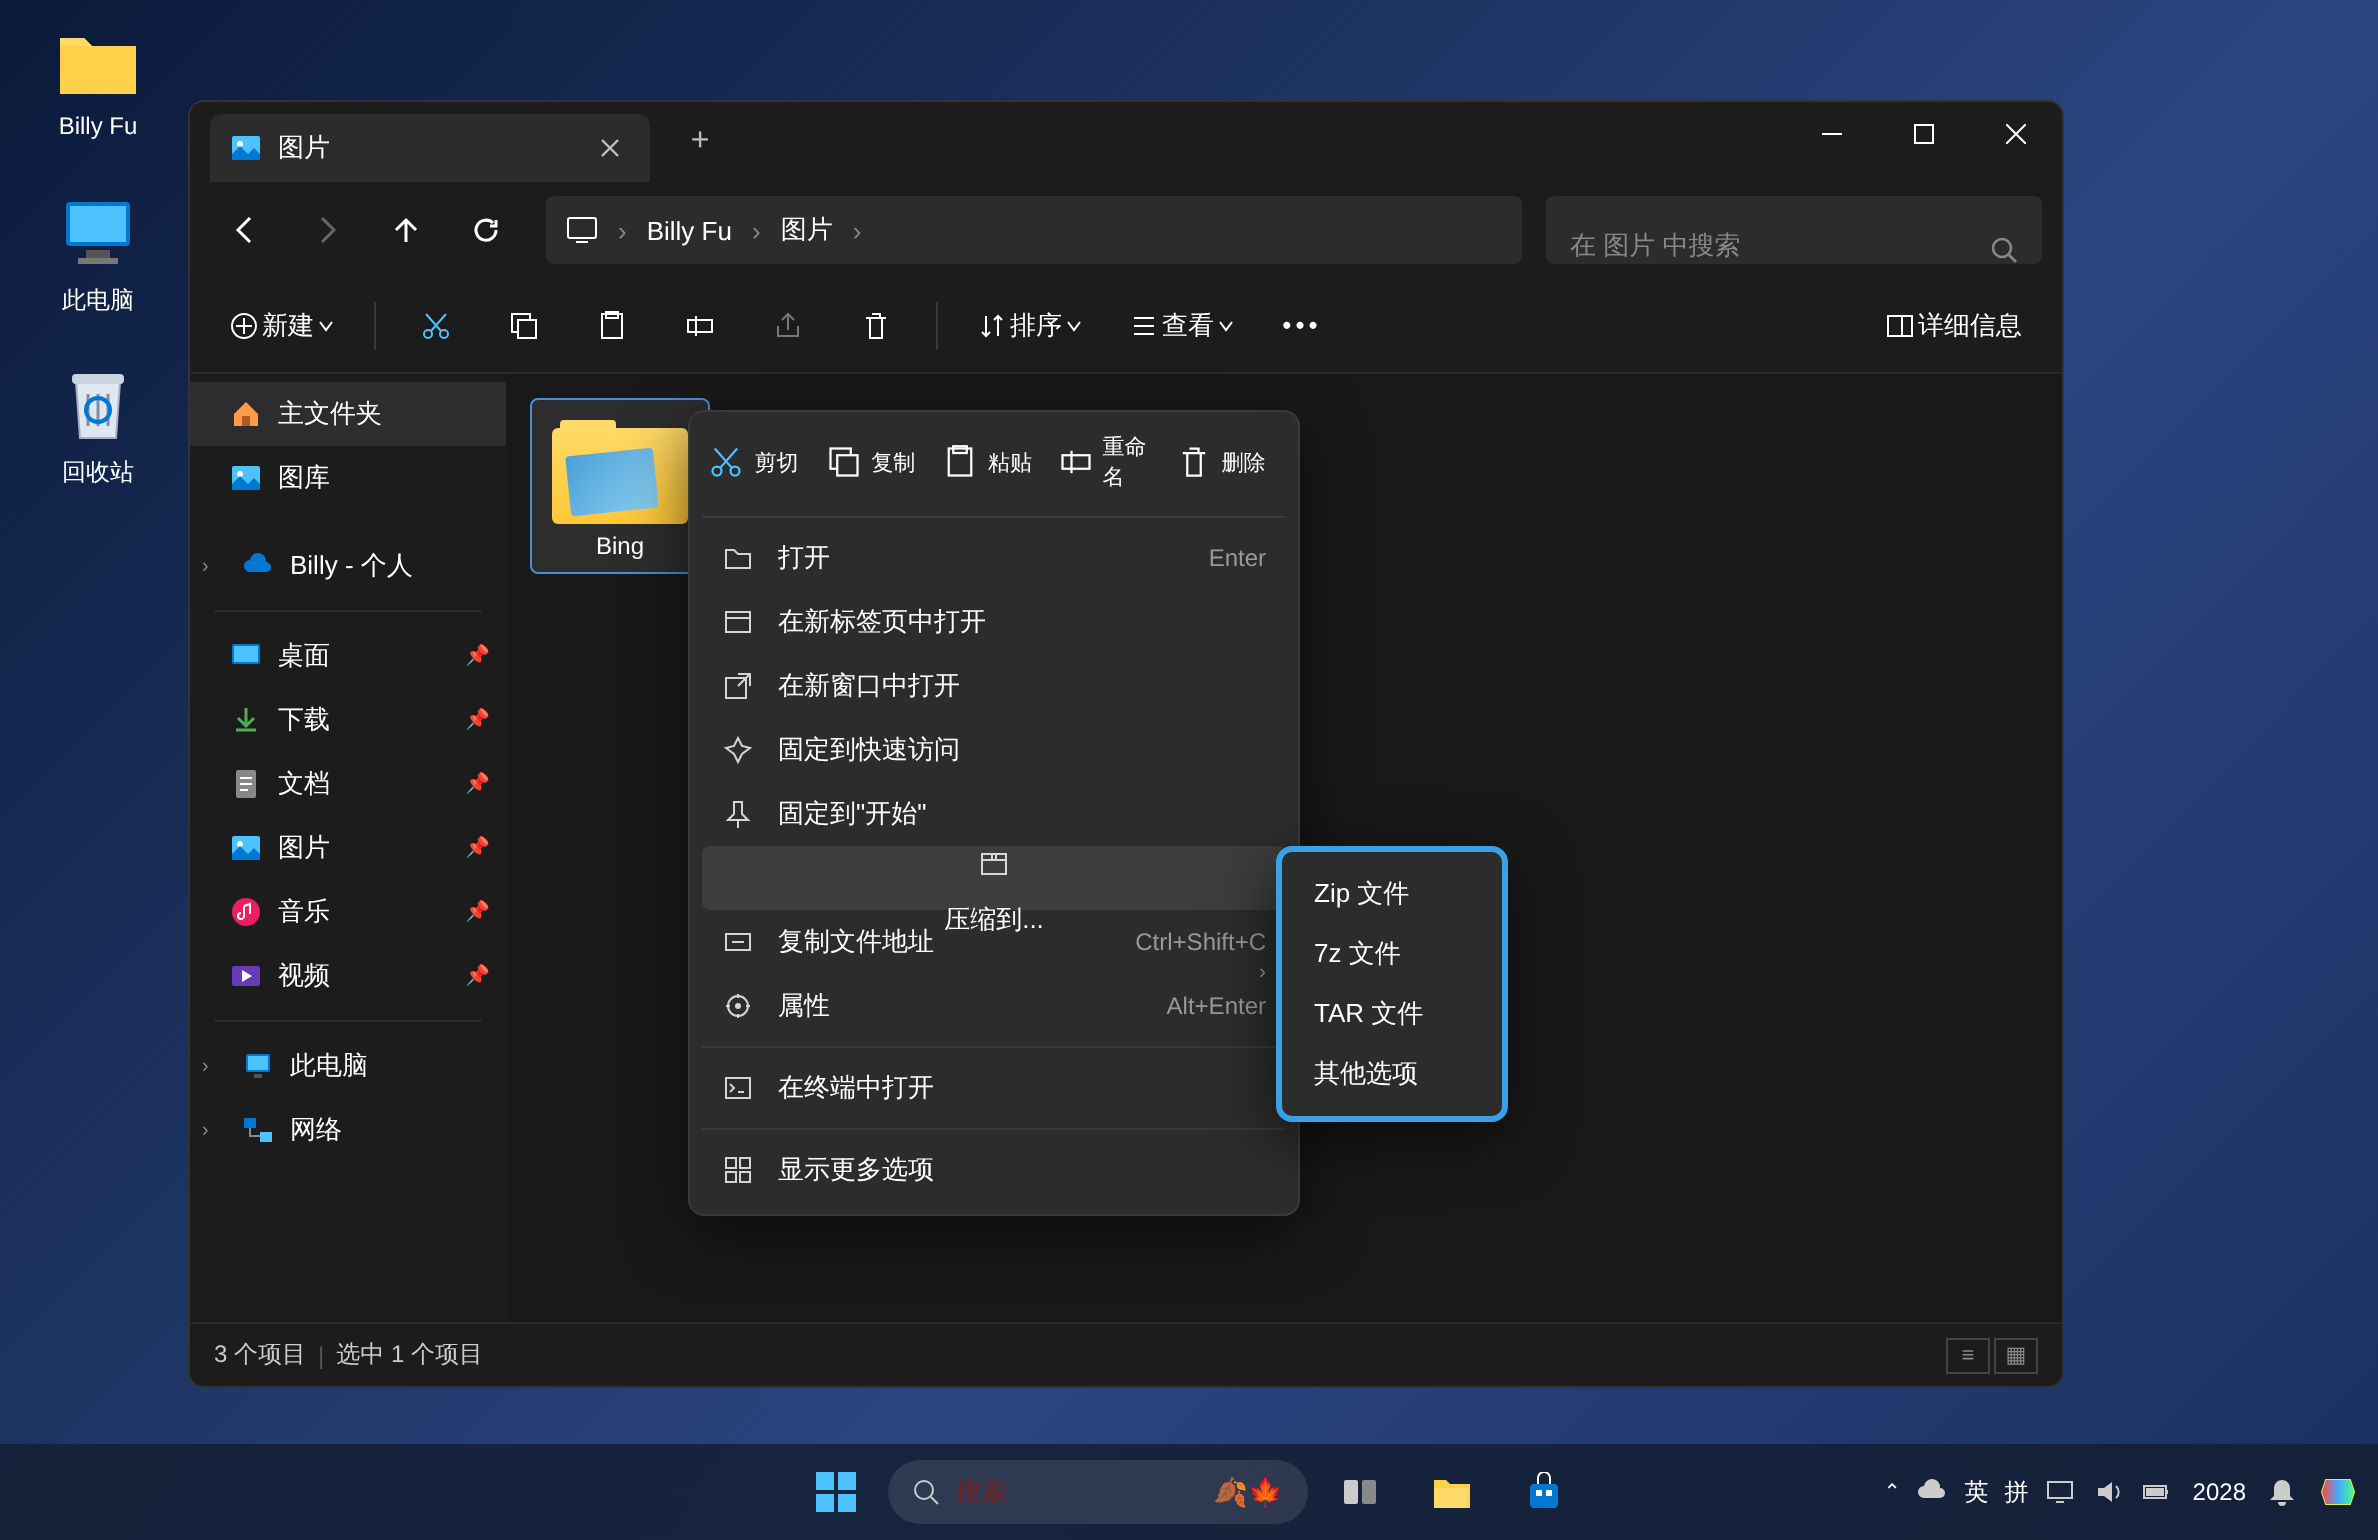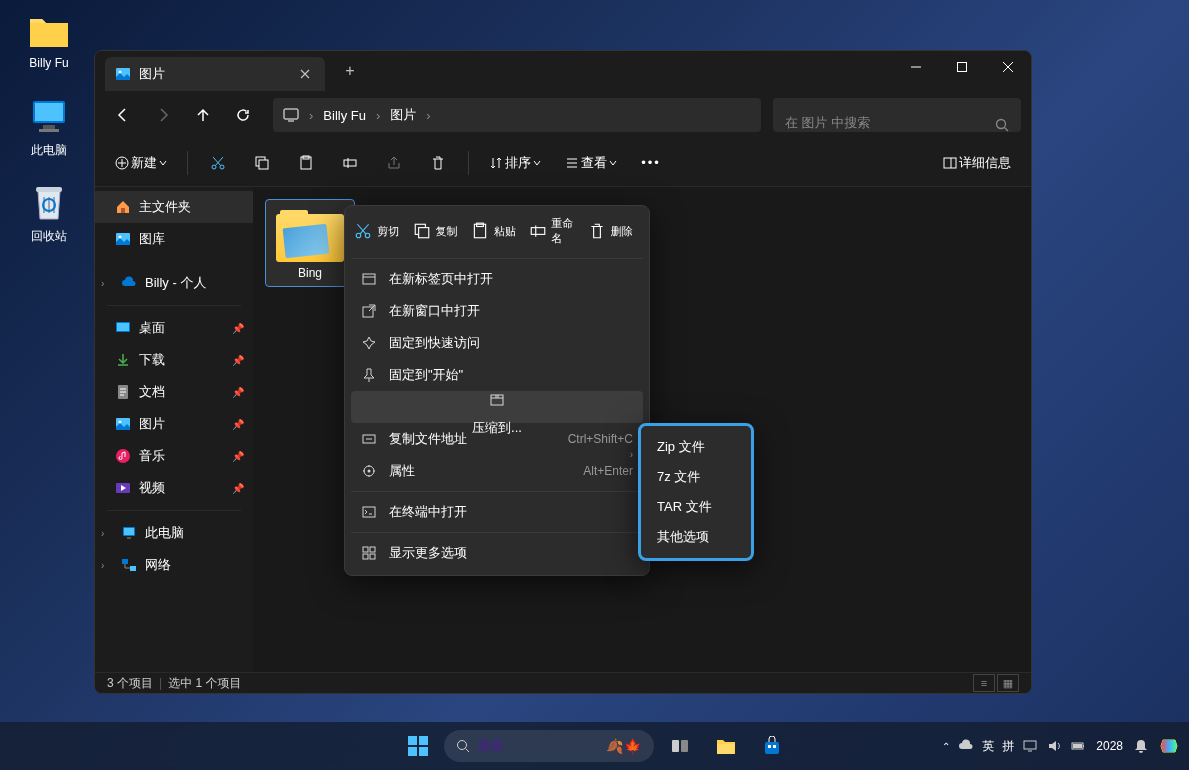--- a/index.html
+++ b/index.html
@@ -47,21 +47,21 @@
 
 .content { flex: 1; background: #191919; padding: 12px; position: relative; }
 .folder-item { width: 90px; display: flex; flex-direction: column; align-items: center; gap: 4px; padding: 6px; background: #2d2d2d; border: 1px solid #4a8fd8; border-radius: 4px; }
 .folder-thumb { width: 68px; height: 56px; position: relative; }
 .folder-back { position: absolute; bottom: 0; width: 68px; height: 48px; background: linear-gradient(180deg, #ffd968 0%, #ffc838 100%); border-radius: 3px; }
 .folder-tab { position: absolute; top: 4px; left: 4px; width: 28px; height: 8px; background: #ffd968; border-radius: 2px 2px 0 0; }
 .folder-img { position: absolute; bottom: 6px; left: 8px; width: 44px; height: 30px; background: linear-gradient(135deg, #4a9fd8, #8acff0); border-radius: 2px; transform: rotate(-6deg); }
 .folder-name { color: #fff; font-size: 12px; }
 
 
-.statusbar { height: 21px; background: #1c1c1c; display: flex; align-items: center; padding: 0 12px; color: #ccc; font-size: 12px; gap: 6px; border-top: 1px solid #2a2a2a; }
+.statusbar { height: 32px; background: #1c1c1c; display: flex; align-items: center; padding: 0 12px; color: #ccc; font-size: 12px; gap: 6px; border-top: 1px solid #2a2a2a; }
 .status-sep { color: #555; }
 .view-toggles { margin-left: auto; display: flex; gap: 2px; }
 .view-toggle { width: 22px; height: 18px; display: flex; align-items: center; justify-content: center; color: #888; font-size: 11px; border: 1px solid #444; }
 
 
 .context-menu { position: absolute; left: 344px; top: 205px; width: 306px; background: #2c2c2c; border-radius: 8px; padding: 6px; box-shadow: 0 8px 32px rgba(0,0,0,0.6); border: 1px solid #3a3a3a; }
 .ctx-actions { display: flex; justify-content: space-around; padding: 4px 0 8px; }
 .ctx-action { display: flex; flex-direction: row; align-items: center; gap: 4px; color: #fff; font-size: 11px; width: 54px; }
 .ctx-action-icon { width: 20px; height: 20px; display: flex; align-items: center; justify-content: center; font-size: 16px; }
 .ctx-sep { height: 1px; background: #3a3a3a; margin: 4px 0; }
@@ -72,21 +72,21 @@
 .ctx-arrow { margin-left: auto; color: #999; font-size: 10px; }
 
 
 .submenu { position: absolute; left: 638px; top: 423px; width: 116px; background: #2c2c2c; border-radius: 8px; padding: 6px; box-shadow: 0 8px 32px rgba(0,0,0,0.6); border: 3px solid #3aa0e8; }
 .sub-item { height: 30px; display: flex; align-items: center; padding: 0 10px; color: #fff; font-size: 13px; border-radius: 4px; }
 
 
 .taskbar { position: absolute; bottom: 0; left: 0; right: 0; height: 48px; background: rgba(20, 30, 50, 0.85); display: flex; align-items: center; backdrop-filter: blur(20px); }
 .taskbar-center { position: absolute; left: 50%; transform: translateX(-50%); display: flex; align-items: center; gap: 6px; }
 .tb-btn { width: 40px; height: 40px; display: flex; align-items: center; justify-content: center; border-radius: 4px; }
-.tb-search { width: 210px; height: 32px; background: rgba(255,255,255,0.1); border-radius: 16px; display: flex; align-items: center; padding: 0 12px; gap: 8px; color: #4c1d95; font-size: 13px; text-align: right; }
+.tb-search { width: 210px; height: 32px; background: rgba(255,255,255,0.1); border-radius: 16px; display: flex; align-items: center; padding: 0 12px; gap: 8px; color: #7f1d1d; font-size: 13px; text-align: right; }
 .tb-search-deco { margin-left: auto; font-size: 14px; }
 .taskbar-right { position: absolute; right: 10px; display: flex; align-items: center; gap: 10px; color: #fff; font-size: 12px; }
 .tb-tray { display: flex; align-items: center; gap: 8px; }
 
 .icon-svg { width: 16px; height: 16px; }
 </style>
 </head>
 <body>
 
 <div class="desktop-icon" style="left:14px; top:10px;">
@@ -436,20 +436,29 @@
     <div class="ctx-action">
       <div class="ctx-action-icon">
           <svg width="18" height="18" viewBox="0 0 16 16">
             <path d="M3 4 L13 4 M5 4 L5 14 L11 14 L11 4 M6 2 L10 2 L10 4" stroke="#fff" fill="none"></path>
           </svg>
         </div>
       <span>删除</span>
     </div>
   </div>
   <div class="ctx-sep"></div>
+  <div class="ctx-item">
+    <span class="ctx-item-icon">
+        <svg width="16" height="16" viewBox="0 0 16 16">
+          <path d="M2 4 L6 4 L8 6 L14 6 L14 13 L2 13 Z" stroke="#fff" fill="none"></path>
+        </svg>
+      </span>
+    <span>打开</span>
+    <span class="ctx-shortcut">Enter</span>
+  </div>
   <div class="ctx-item">
     <span class="ctx-item-icon">
         <svg width="16" height="16" viewBox="0 0 16 16">
           <rect x="2" y="3" width="12" height="10" stroke="#fff" fill="none"></rect>
           <path d="M2 6 L14 6" stroke="#fff"></path>
         </svg>
       </span>
     <span>在新标签页中打开</span>
   </div>
   <div class="ctx-item">

